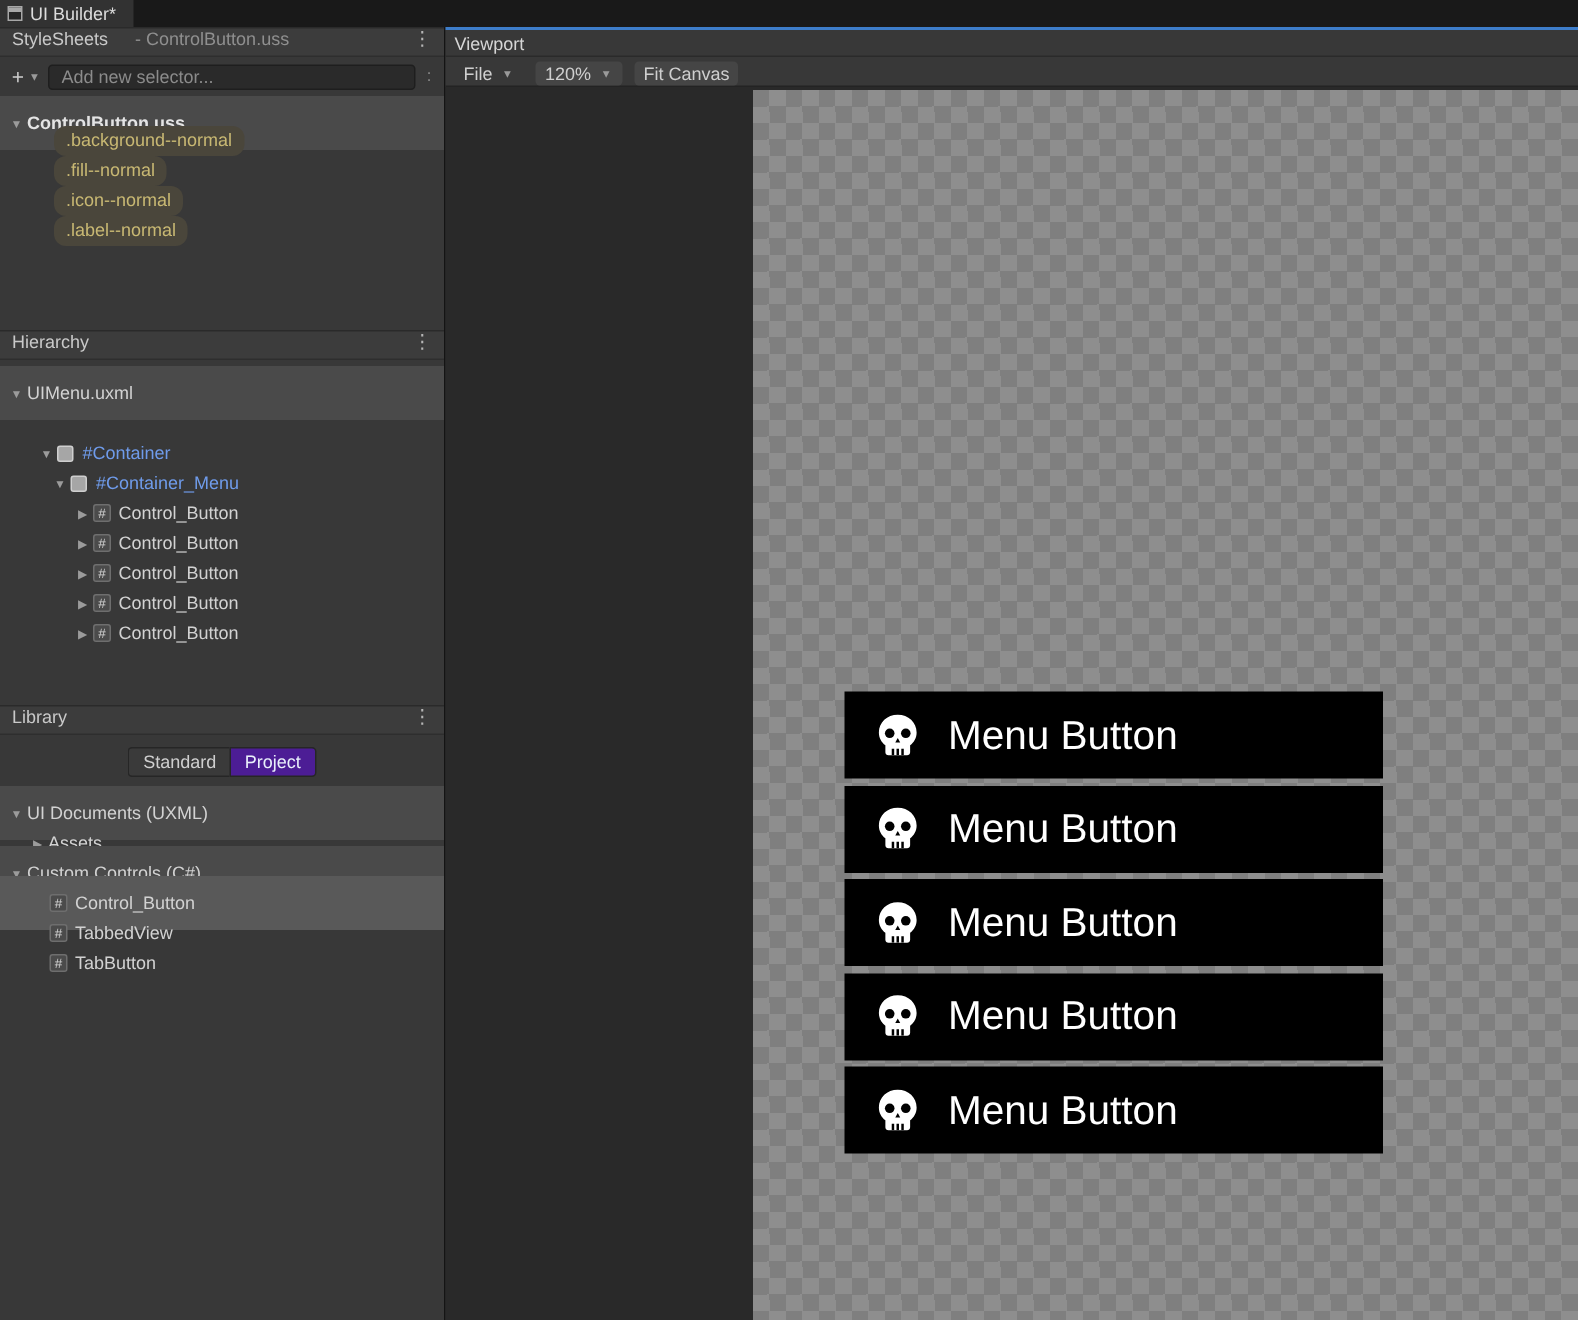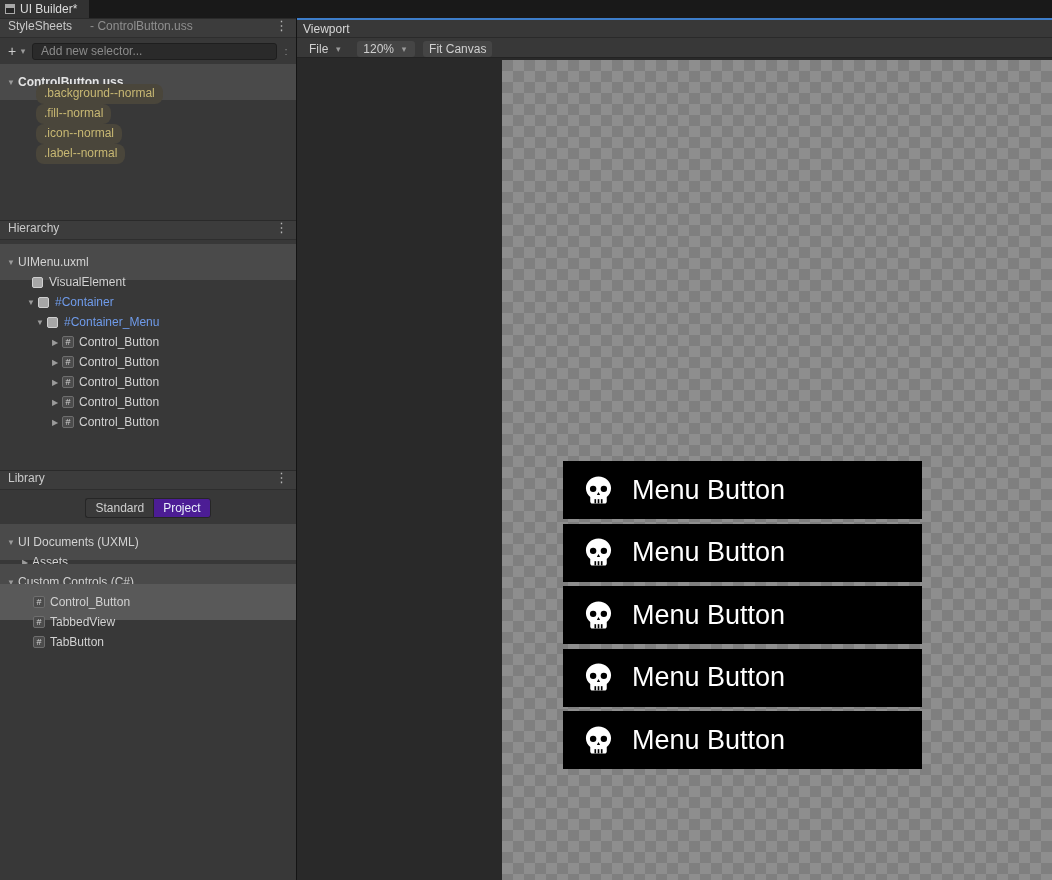--- a/index.html
+++ b/index.html
@@ -118,25 +118,20 @@
   </div>
 
   <div class="panel-header" style="top:202px">
     <span>Hierarchy</span>
     <span class="kebab"></span>
   </div>
   <div class="trow hl" style="top:226px; padding-left:4px">
     <span class="arrspace arr-down"></span>
     <span>UIMenu.uxml</span>
   </div>
-  <div class="trow" style="top:246px; padding-left:18px">
-    <span class="arrspace"></span>
-    <span class="el-icon"></span>
-    <span>VisualElement</span>
-  </div>
   <div class="trow" style="top:266px; padding-left:24px">
     <span class="arrspace arr-down"></span>
     <span class="el-icon"></span>
     <span class="blue">#Container</span>
   </div>
   <div class="trow" style="top:286px; padding-left:33px">
     <span class="arrspace arr-down"></span>
     <span class="el-icon"></span>
     <span class="blue">#Container_Menu</span>
   </div>

